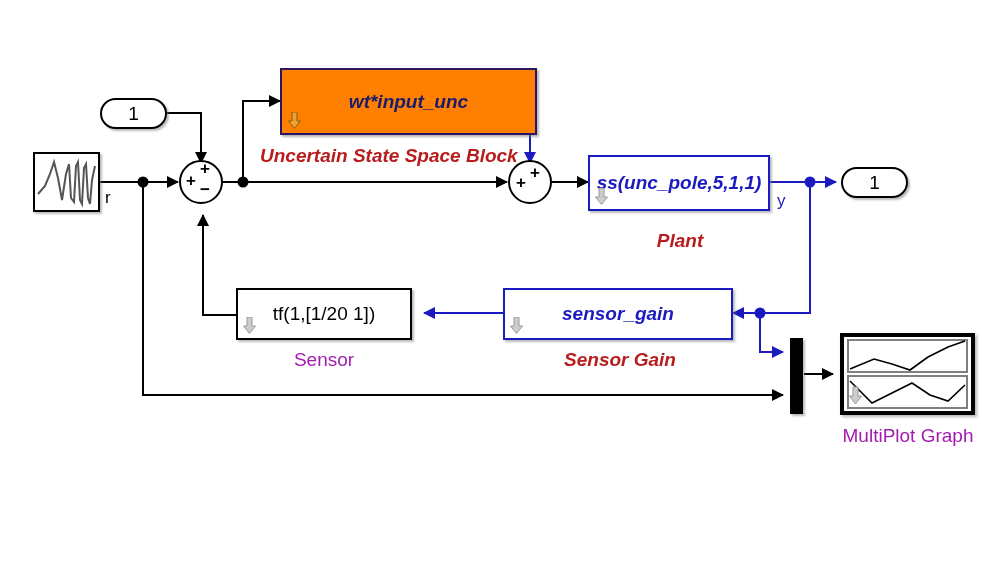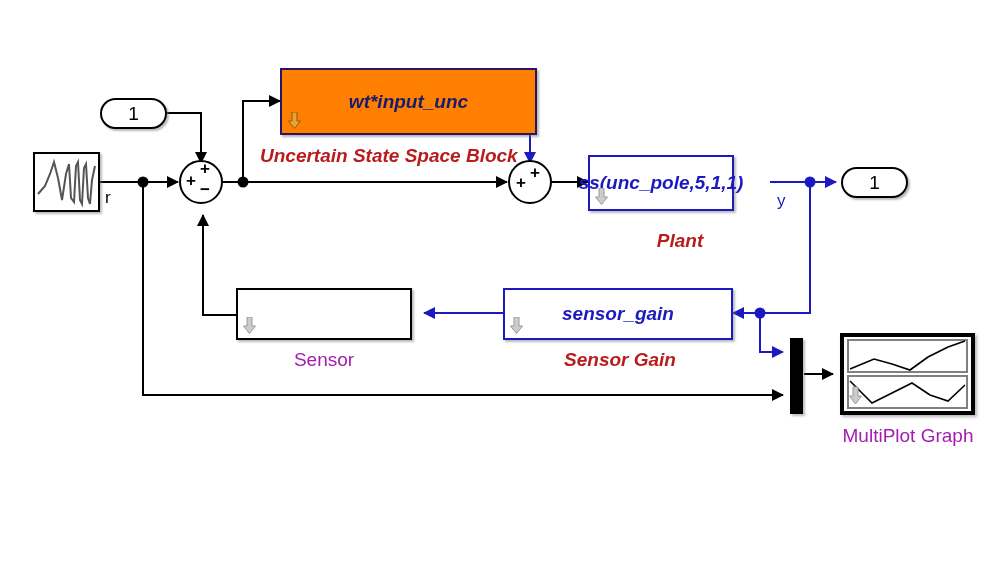--- a/index.html
+++ b/index.html
@@ -229,21 +229,21 @@
   <div class="caption blue" style="left:260px; top:145px; width:255px;">Uncertain State Space Block</div>
 
   <div style="position:absolute; left:507px; top:159px; width:46px; height:46px;">
     <svg width="46" height="46" viewBox="0 0 46 46">
       <circle cx="23" cy="23" r="21" fill="#ffffff" stroke="#000000" stroke-width="2"></circle>
     </svg>
     <span style="position:absolute; left:23px; top:4px; font-size:17px; font-weight:bold; color:#000;">+</span>
     <span style="position:absolute; left:9px; top:14px; font-size:17px; font-weight:bold; color:#000;">+</span>
   </div>
 
-  <div class="blk blue-block" style="left:588px; top:155px; width:146px; height:56px;">
+  <div class="blk blue-block" style="left:588px; top:155px; width:182px; height:56px;">
     <span class="blk-text">ss(unc_pole,5,1,1)</span>
     <svg class="link-badge" style="left:5px; bottom:4px;" viewBox="0 0 13 17">
       <path d="M 4 0 L 9 0 L 9 9 L 12.5 9 L 6.5 16.5 L 0.5 9 L 4 9 Z" fill="#cccccc" stroke="#999999" stroke-width="1"></path>
     </svg>
   </div>
   <div class="caption blue" style="left:620px; top:218px; width:120px;margin-top:12px;">Plant</div>
   <div class="signal-label blue" style="left:777px; top:191px;">y</div>
 
   <div class="port" style="left:841px; top:167px; width:67px; height:31px;">
     <span class="blk-text">1</span>
@@ -251,20 +251,21 @@
 
   <div class="blk blue-block" style="left:503px; top:288px; width:230px; height:52px;">
     <span class="blk-text">sensor_gain</span>
     <svg class="link-badge" style="left:5px; bottom:4px;" viewBox="0 0 13 17">
       <path d="M 4 0 L 9 0 L 9 9 L 12.5 9 L 6.5 16.5 L 0.5 9 L 4 9 Z" fill="#cccccc" stroke="#999999" stroke-width="1"></path>
     </svg>
   </div>
   <div class="caption blue" style="left:540px; top:349px; width:160px;">Sensor Gain</div>
 
   <div class="blk black-block" style="left:236px; top:288px; width:176px; height:52px;">
+    <span class="blk-text">tf(1,[1/20 1])</span>
     <svg class="link-badge" style="left:5px; bottom:4px;" viewBox="0 0 13 17">
       <path d="M 4 0 L 9 0 L 9 9 L 12.5 9 L 6.5 16.5 L 0.5 9 L 4 9 Z" fill="#cccccc" stroke="#999999" stroke-width="1"></path>
     </svg>
   </div>
   <div class="caption black" style="left:264px; top:349px; width:120px;">Sensor</div>
 
   <div class="mux-bar" style="left:790px; top:338px; width:13px; height:76px;"></div>
 
   <div class="scope-block" style="left:840px; top:333px; width:135px; height:82px;">
     <svg width="127" height="74" viewBox="0 0 127 74">

